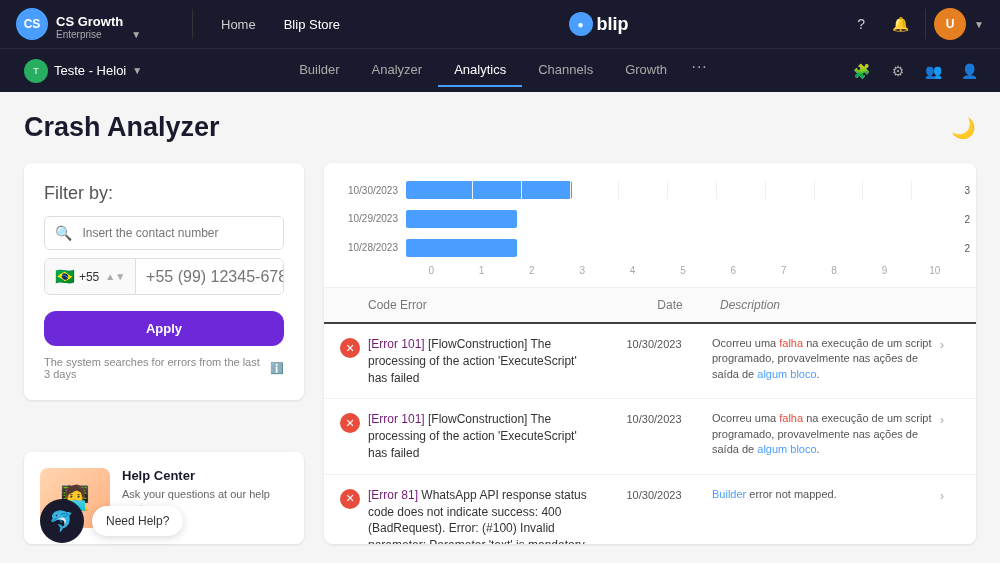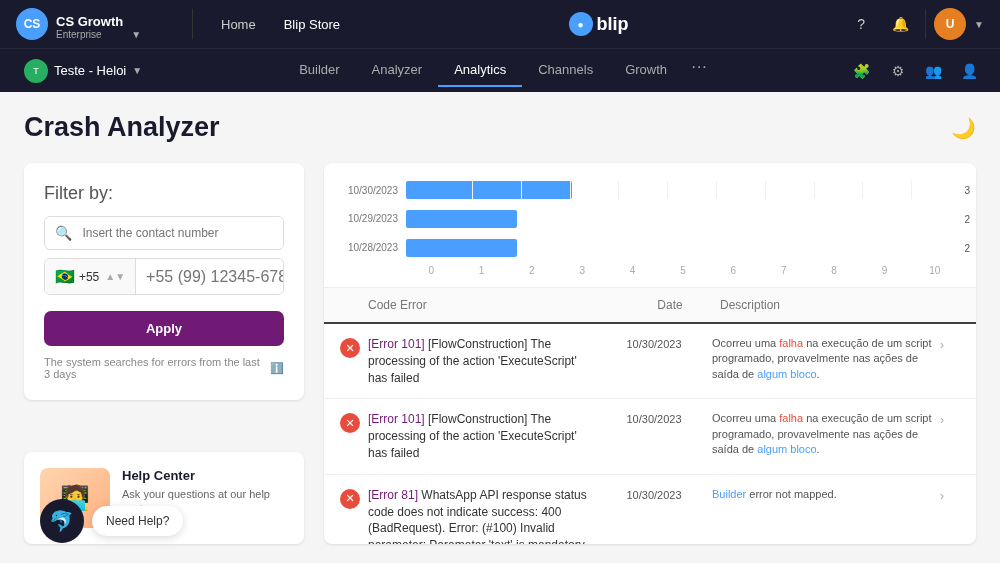--- a/index.html
+++ b/index.html
@@ -262,24 +262,24 @@
     .phone-number-input {
       flex: 1;
       border: none;
       outline: none;
       font-size: 16px;
       color: #333;
       padding: 8px 10px;
     }
     .apply-btn {
       width: 100%;
-      background: #701a75;
+      background: #6d28d9;
       color: white;
       border: none;
-      border-radius: 7px;
+      border-radius: 12px;
       padding: 10px;
       font-size: 13px;
       font-weight: 600;
       cursor: pointer;
       margin-bottom: 10px;
     }
     .filter-hint {
       font-size: 11px;
       color: #888;
       display: flex;
@@ -445,21 +445,21 @@
       border-bottom: 2px solid #404040;
       background: #fafafa;
     }
     .th {
       font-size: 12px;
       color: #777;
       font-weight: 500;
     }
     .th-code { flex: 1; }
     .th-date { width: 100px; text-align: center; }
-    .th-desc { width: 220px; }
+    .th-desc { width: 220px; font-style: italic; }
     .th-action { width: 20px; }
     .table-row {
       display: flex;
       align-items: flex-start;
       padding: 12px 16px;
       border-bottom: 1px solid #f0f0f0;
       gap: 8px;
     }
     .row-icon {
       width: 20px;

